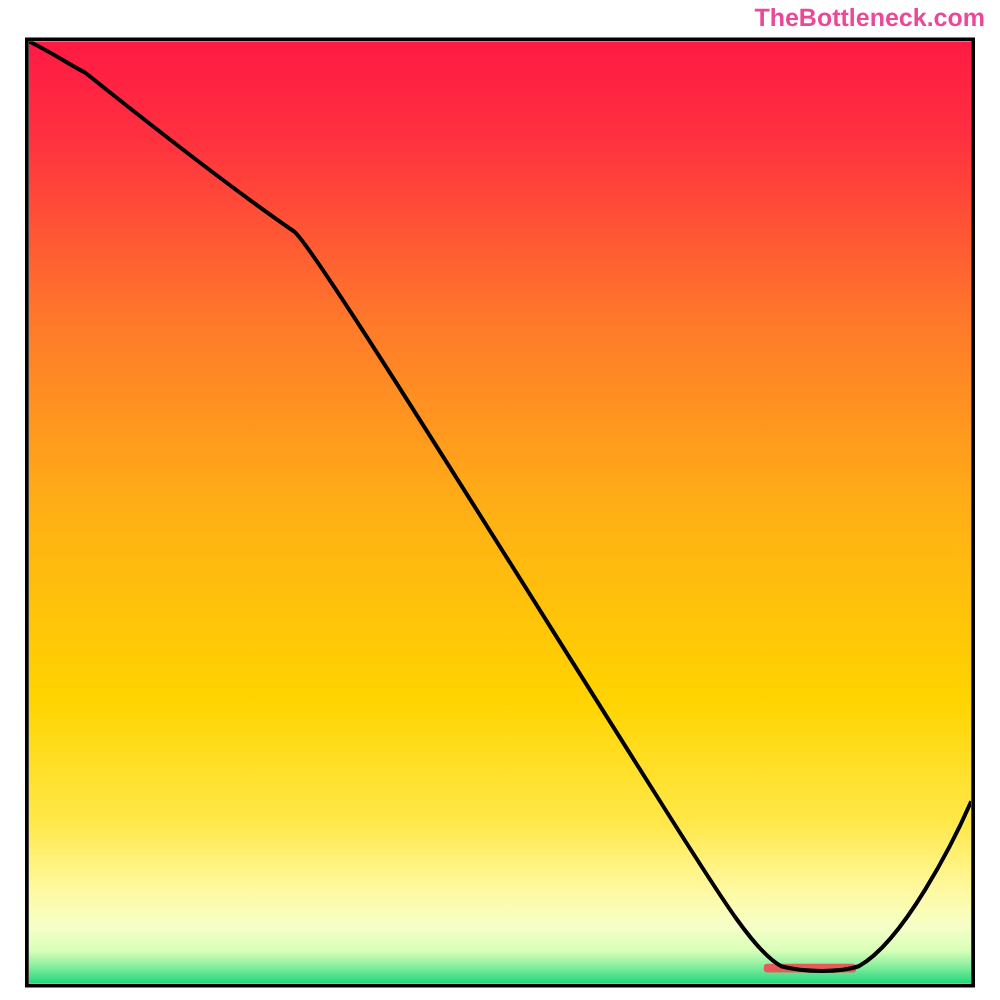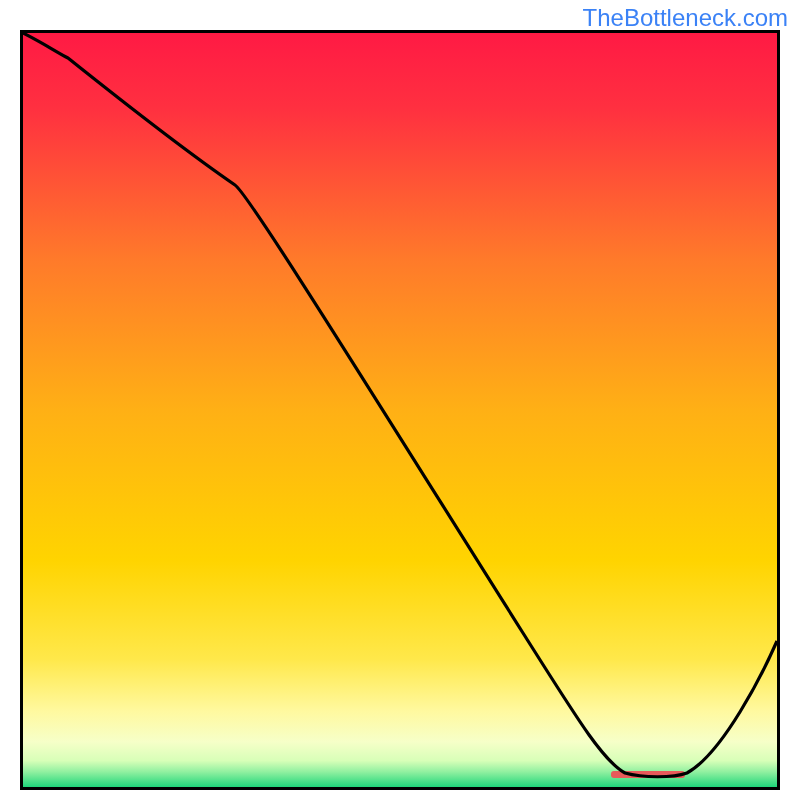--- a/index.html
+++ b/index.html
@@ -8,23 +8,23 @@
     width: 800px;
     height: 800px;
     background: #ffffff;
     font-family: Arial, sans-serif;
     position: relative;
   }
   .watermark {
     position: absolute;
     top: 4px;
     right: 12px;
-    font-size: 24px;
-    font-weight: normal;
-    color: #3b82f6;
+    font-size: 20px;
+    font-weight: bold;
+    color: #ec4899;
     z-index: 10;
   }
   .plot-area {
     position: absolute;
     top: 30px;
     left: 20px;
     width: 760px;
     height: 760px;
     border: 3px solid #000;
     box-sizing: border-box;

